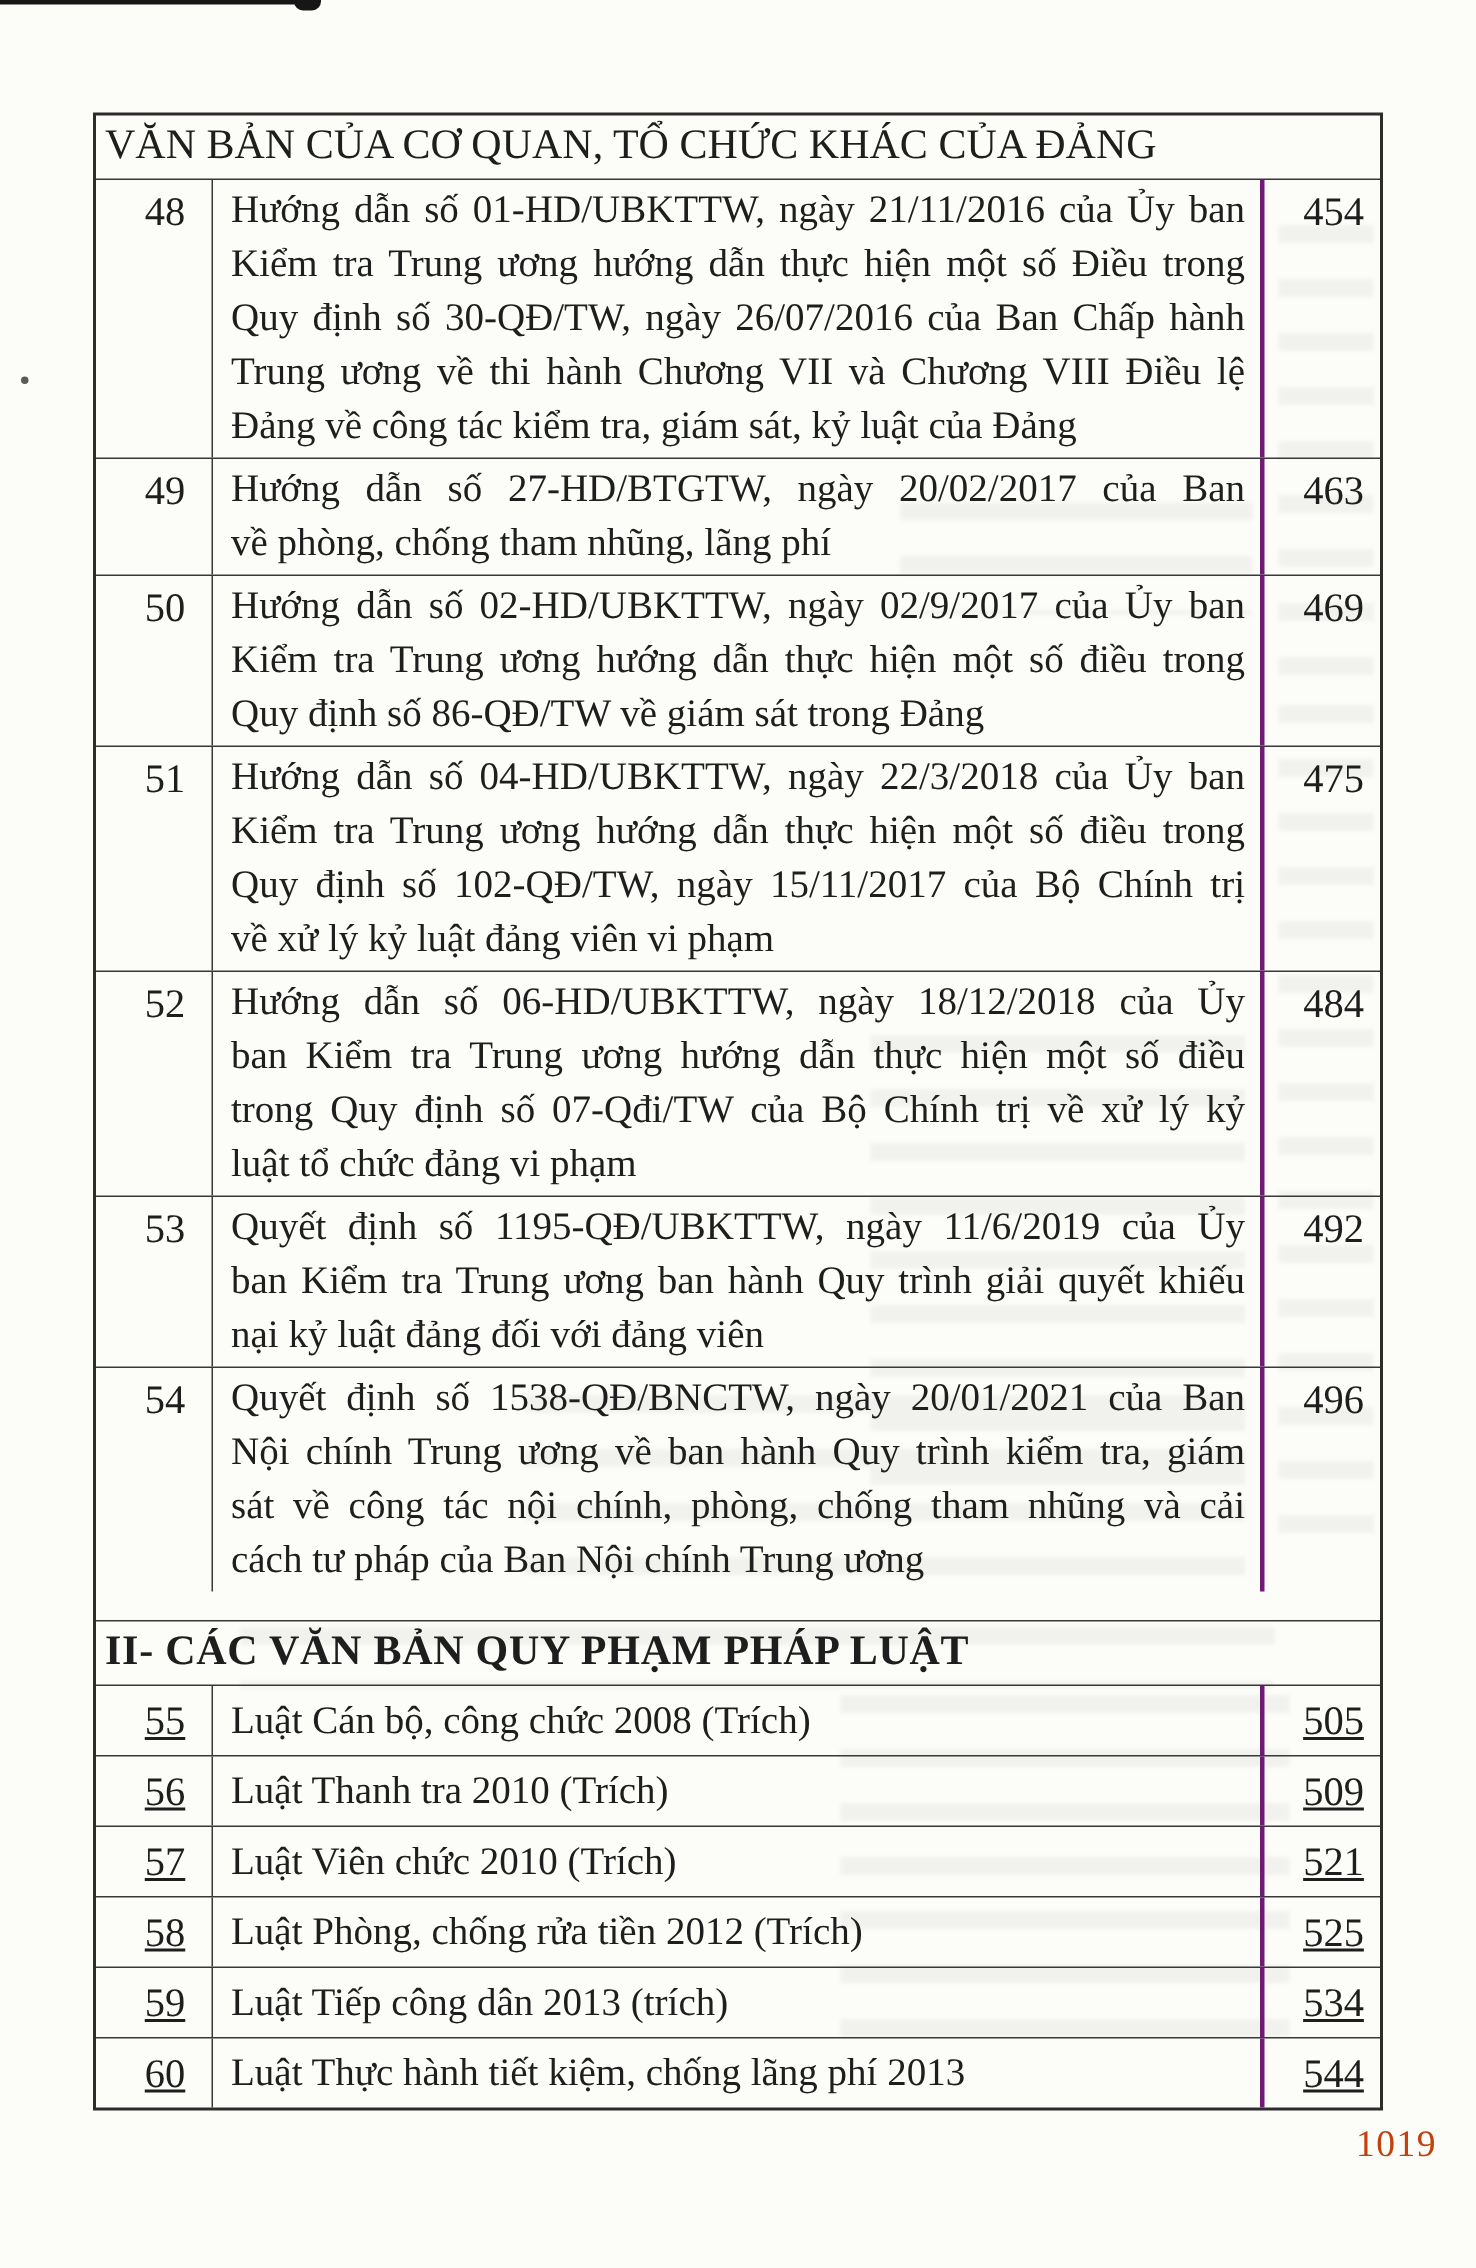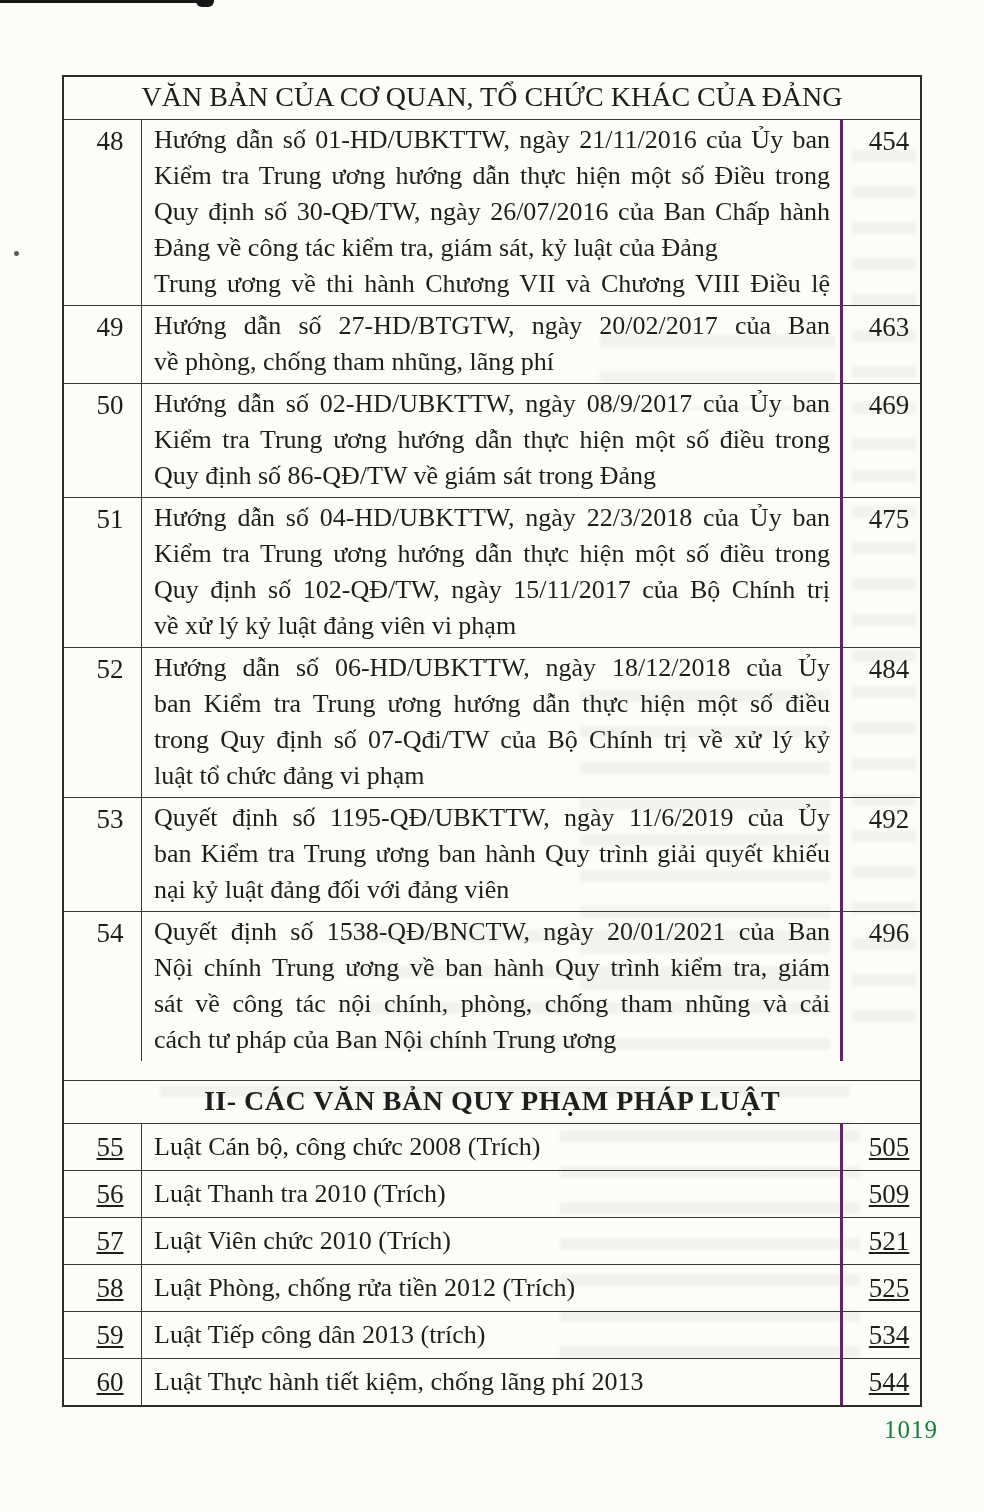--- a/index.html
+++ b/index.html
@@ -25,21 +25,21 @@
   
   .toc-table {
     position:absolute; left:62px; top:75px; width:860px;
     box-sizing:border-box;
     border:2px solid #2c2c2c;
     background:transparent;
     z-index:1;
     font-size:26px;
   }
   .t-header {
-    text-align:center;
+    text-align:left;
     padding:4px 6px 6px;
     line-height:32px;
     font-size:28px;
     border-top:1px solid #383838;
   }
   .t-header.first { border-top:none; }
   .t-header.bold  { font-weight:bold; font-size:28px; letter-spacing:0.5px;margin-top:19px; }
   .rows-holder { display:contents; }
   .t-row { display:flex; border-top:1px solid #383838; align-items:stretch; }
   .cell { box-sizing:border-box;padding-left:15px; }
@@ -66,22 +66,22 @@
     text-align:justify;
     text-align-last:justify;
     white-space:normal;
   }
   .desc-line.last { text-align-last:left; }
   .t-row.single .cell-desc { padding-top:5px; padding-bottom:5px; }
   .t-row.single .cell-no,
   .t-row.single .cell-page { padding-top:5px;text-decoration:underline; }
 
   .footer-page {
-    position:absolute; left:884px; top:1416px;
-    font-size:25px; line-height:28px; color:#15803d;
+    position:absolute; left:904px; top:1416px;
+    font-size:25px; line-height:28px; color:#c2410c;
     letter-spacing:1px;
     z-index:1;
   }
 </style>
 </head>
 <body>
 
 <div class="page">
 
   <div class="scan-bar"></div>
@@ -98,35 +98,35 @@
 
   <div class="toc-table">
     <div class="t-header first">VĂN BẢN CỦA CƠ QUAN, TỔ CHỨC KHÁC CỦA ĐẢNG</div>
 
     <div class="rows-holder" id="sec1-rows"><div class="t-row">
           <div class="cell cell-no">48</div>
           <div class="cell cell-desc">
             <div class="desc-line">Hướng dẫn số 01-HD/UBKTTW, ngày 21/11/2016 của Ủy ban</div>
             <div class="desc-line">Kiểm tra Trung ương hướng dẫn thực hiện một số Điều trong</div>
             <div class="desc-line">Quy định số 30-QĐ/TW, ngày 26/07/2016 của Ban Chấp hành</div>
+            <div class="desc-line">Trung ương về thi hành Chương VII và Chương VIII Điều lệ</div>
             <div class="desc-line last">Đảng về công tác kiểm tra, giám sát, kỷ luật của Đảng</div>
-            <div class="desc-line">Trung ương về thi hành Chương VII và Chương VIII Điều lệ</div>
           </div>
           <div class="cell cell-page">454</div>
         </div><div class="t-row">
           <div class="cell cell-no">49</div>
           <div class="cell cell-desc">
             <div class="desc-line">Hướng dẫn số 27-HD/BTGTW, ngày 20/02/2017 của Ban</div>
             <div class="desc-line last">về phòng, chống tham nhũng, lãng phí</div>
           </div>
           <div class="cell cell-page">463</div>
         </div><div class="t-row">
           <div class="cell cell-no">50</div>
           <div class="cell cell-desc">
-            <div class="desc-line">Hướng dẫn số 02-HD/UBKTTW, ngày 08/9/2017 của Ủy ban</div>
+            <div class="desc-line">Hướng dẫn số 02-HD/UBKTTW, ngày 02/9/2017 của Ủy ban</div>
             <div class="desc-line">Kiểm tra Trung ương hướng dẫn thực hiện một số điều trong</div>
             <div class="desc-line last">Quy định số 86-QĐ/TW về giám sát trong Đảng</div>
           </div>
           <div class="cell cell-page">469</div>
         </div><div class="t-row">
           <div class="cell cell-no">51</div>
           <div class="cell cell-desc">
             <div class="desc-line">Hướng dẫn số 04-HD/UBKTTW, ngày 22/3/2018 của Ủy ban</div>
             <div class="desc-line">Kiểm tra Trung ương hướng dẫn thực hiện một số điều trong</div>
             <div class="desc-line">Quy định số 102-QĐ/TW, ngày 15/11/2017 của Bộ Chính trị</div>

